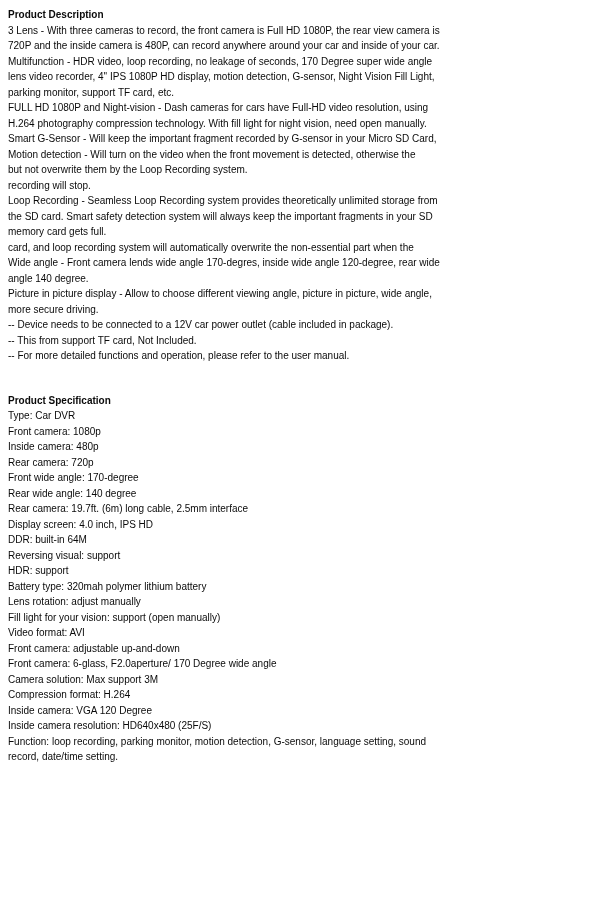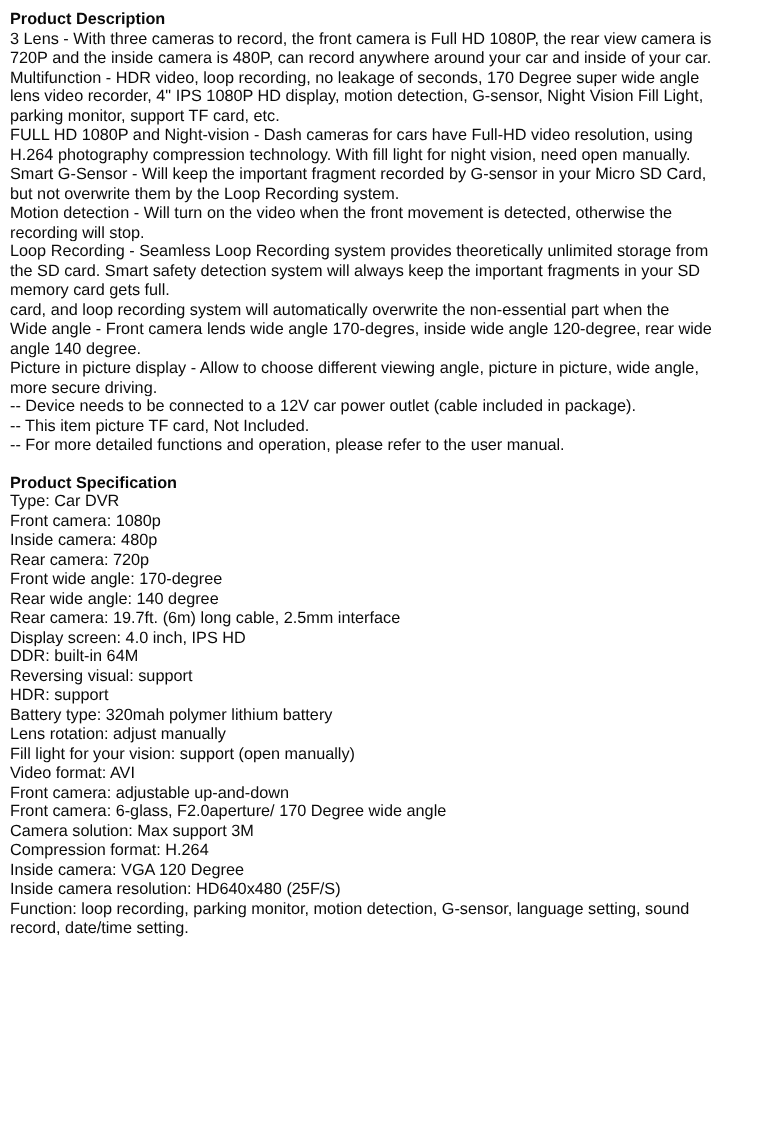--- a/index.html
+++ b/index.html
@@ -9,25 +9,25 @@
   }
   body {
     width: 608px;
     height: 902px;
     overflow: hidden;
     font-family: "Liberation Sans", sans-serif;
   }
   .doc {
     padding: 7px 8px 0 8px;
     color: #0a0a0a;
-    font-size: 13px;
+    font-size: 10px;
     line-height: 15.5px;
   }
   .section + .section {
-    margin-top: 14px; 
+    margin-top: 29px; 
   }
   .heading {
     font-weight: bold;
     white-space: nowrap;
   }
   .line {
     white-space: nowrap;
     overflow: hidden;
   }
 </style>
@@ -38,33 +38,33 @@
     <div class="section">
       <div class="heading">Product Description</div>
       <div class="line">3 Lens - With three cameras to record, the front camera is Full HD 1080P, the rear view camera is</div>
       <div class="line">720P and the inside camera is 480P, can record anywhere around your car and inside of your car.</div>
       <div class="line">Multifunction - HDR video, loop recording, no leakage of seconds, 170 Degree super wide angle</div>
       <div class="line">lens video recorder, 4" IPS 1080P HD display, motion detection, G-sensor, Night Vision Fill Light,</div>
       <div class="line">parking monitor, support TF card, etc.</div>
       <div class="line">FULL HD 1080P and Night-vision - Dash cameras for cars have Full-HD video resolution, using</div>
       <div class="line">H.264 photography compression technology. With fill light for night vision, need open manually.</div>
       <div class="line">Smart G-Sensor - Will keep the important fragment recorded by G-sensor in your Micro SD Card,</div>
+      <div class="line">Motion detection - Will turn on the video when the front movement is detected, otherwise the</div>
       <div class="line">but not overwrite them by the Loop Recording system.</div>
-      <div class="line">Motion detection - Will turn on the video when the front movement is detected, otherwise the</div>
       <div class="line">recording will stop.</div>
       <div class="line">Loop Recording - Seamless Loop Recording system provides theoretically unlimited storage from</div>
       <div class="line">the SD card. Smart safety detection system will always keep the important fragments in your SD</div>
       <div class="line">memory card gets full.</div>
       <div class="line">card, and loop recording system will automatically overwrite the non-essential part when the</div>
       <div class="line">Wide angle - Front camera lends wide angle 170-degres, inside wide angle 120-degree, rear wide</div>
       <div class="line">angle 140 degree.</div>
       <div class="line">Picture in picture display - Allow to choose different viewing angle, picture in picture, wide angle,</div>
       <div class="line">more secure driving.</div>
       <div class="line">-- Device needs to be connected to a 12V car power outlet (cable included in package).</div>
-      <div class="line">-- This item picture TF card, Not Included.</div>
+      <div class="line">-- This from support TF card, Not Included.</div>
       <div class="line">-- For more detailed functions and operation, please refer to the user manual.</div>
     </div>
     <div class="section">
       <div class="heading">Product Specification</div>
       <div class="line">Type: Car DVR</div>
       <div class="line">Front camera: 1080p</div>
       <div class="line">Inside camera: 480p</div>
       <div class="line">Rear camera: 720p</div>
       <div class="line">Front wide angle: 170-degree</div>
       <div class="line">Rear wide angle: 140 degree</div>

